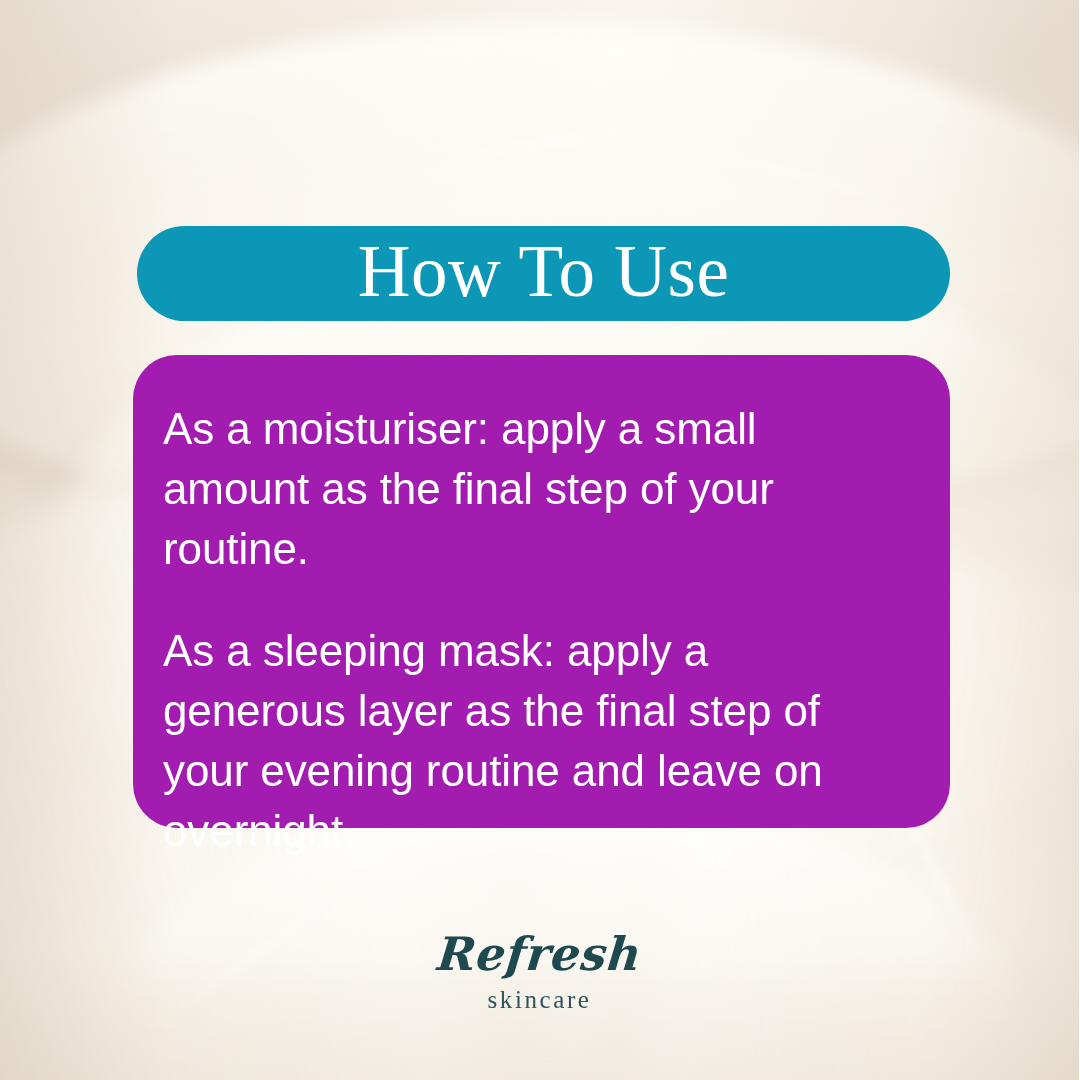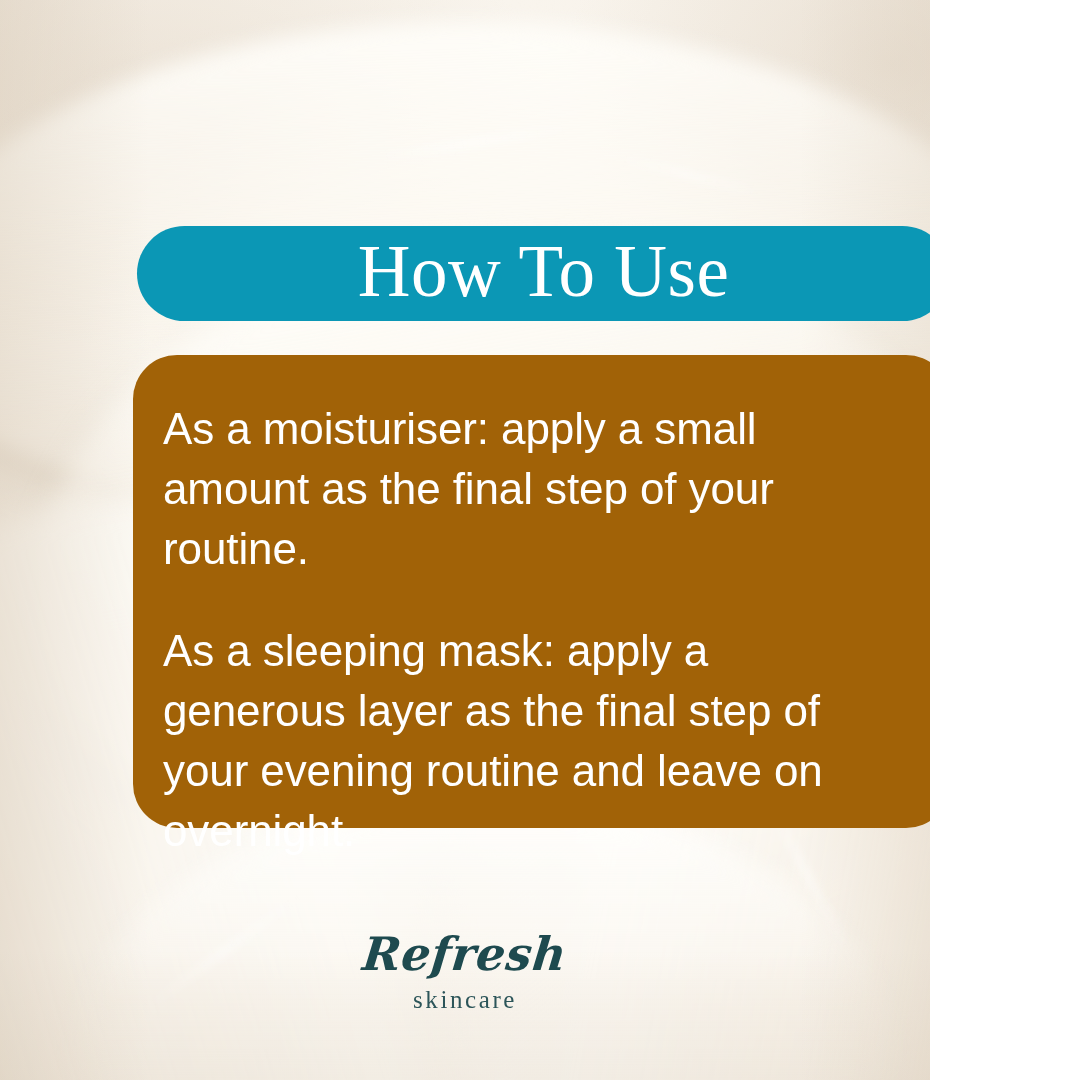--- a/index.html
+++ b/index.html
@@ -3,21 +3,21 @@
 <meta charset="utf-8">
 <style>
   html, body {
     margin: 0;
     padding: 0;
     background: #ffffff;
   }
 
   #canvas {
     position: relative;
-    width: 930px;
+    width: 1079px;
     height: 1080px;
     overflow: hidden;
     font-family: "Liberation Sans", sans-serif;
     background: #f3ece2;
   }
 
   
   .bg-layer {
     position: absolute;
     inset: 0;
@@ -215,21 +215,21 @@
   <div class="bg-streak s2"></div>
   <div class="bg-streak s3"></div>
   <div class="bg-streak s4"></div>
   <div class="bg-streak s5"></div>
   <div class="bg-layer bg-shadow-edge"></div>
 
   <div class="title-card" style="background: rgb(11, 151, 181);">
     <div class="title-text" style="color: rgb(255, 255, 255);">How To Use</div>
   </div>
 
-  <div class="body-card" style="background: #a16207;">
+  <div class="body-card" style="background: #a21caf;">
     <div class="body-inner">
       <p class="body-para" style="color: rgb(255, 255, 255);">As a moisturiser: apply a small amount as the final step of your routine.</p>
       <p class="body-para" style="color: rgb(255, 255, 255);">As a sleeping mask: apply a generous layer as the final step of your evening routine and leave on overnight.</p>
     </div>
   </div>
 
   <div class="logo">
     <div class="logo-word" style="color: rgb(30, 74, 79);">Refresh</div>
     <div class="logo-sub" style="color: rgb(44, 85, 89);">skincare</div>
   </div>

